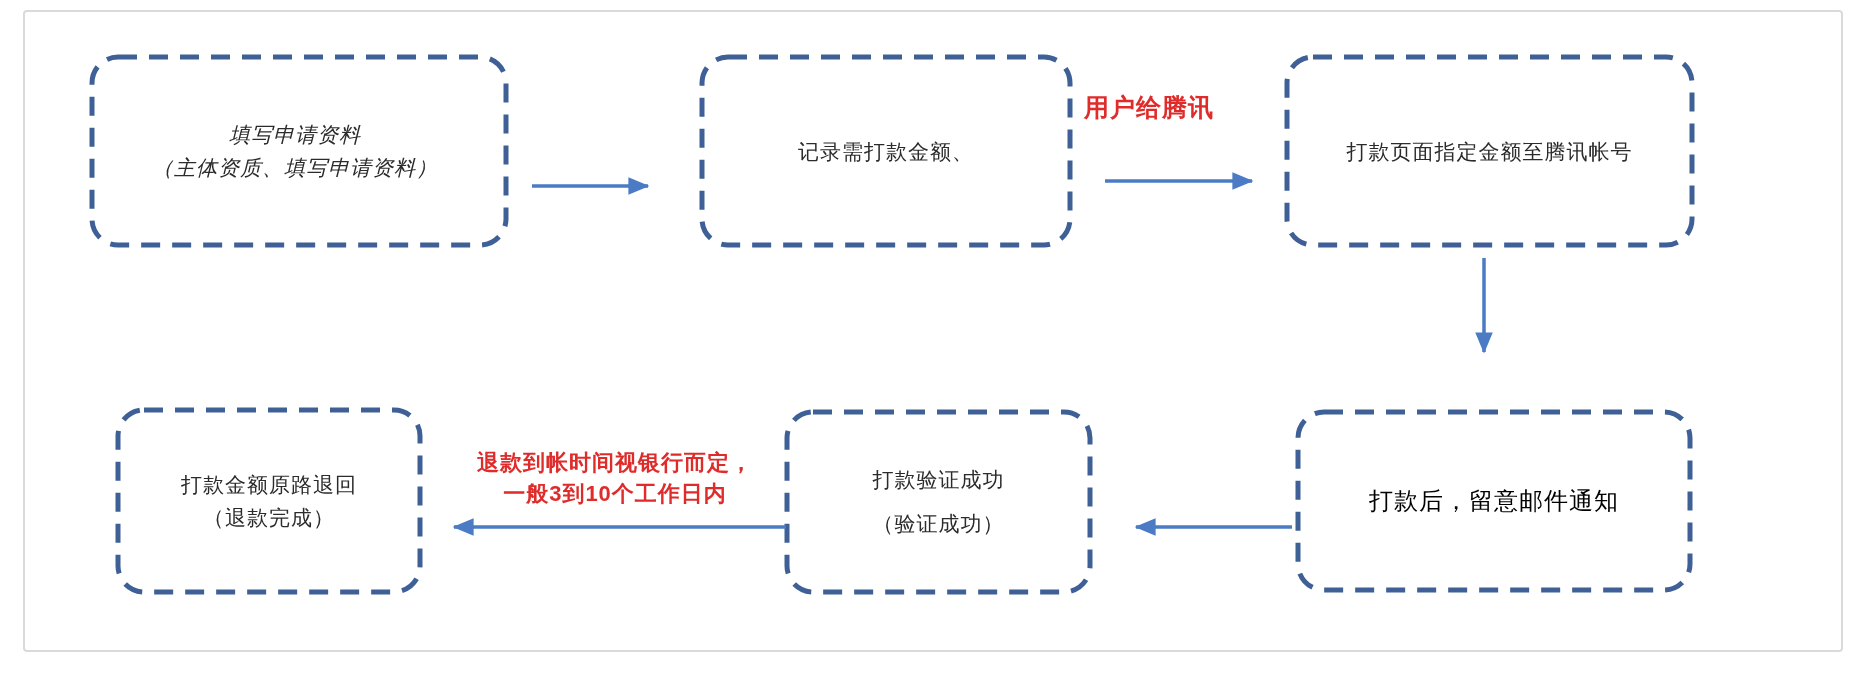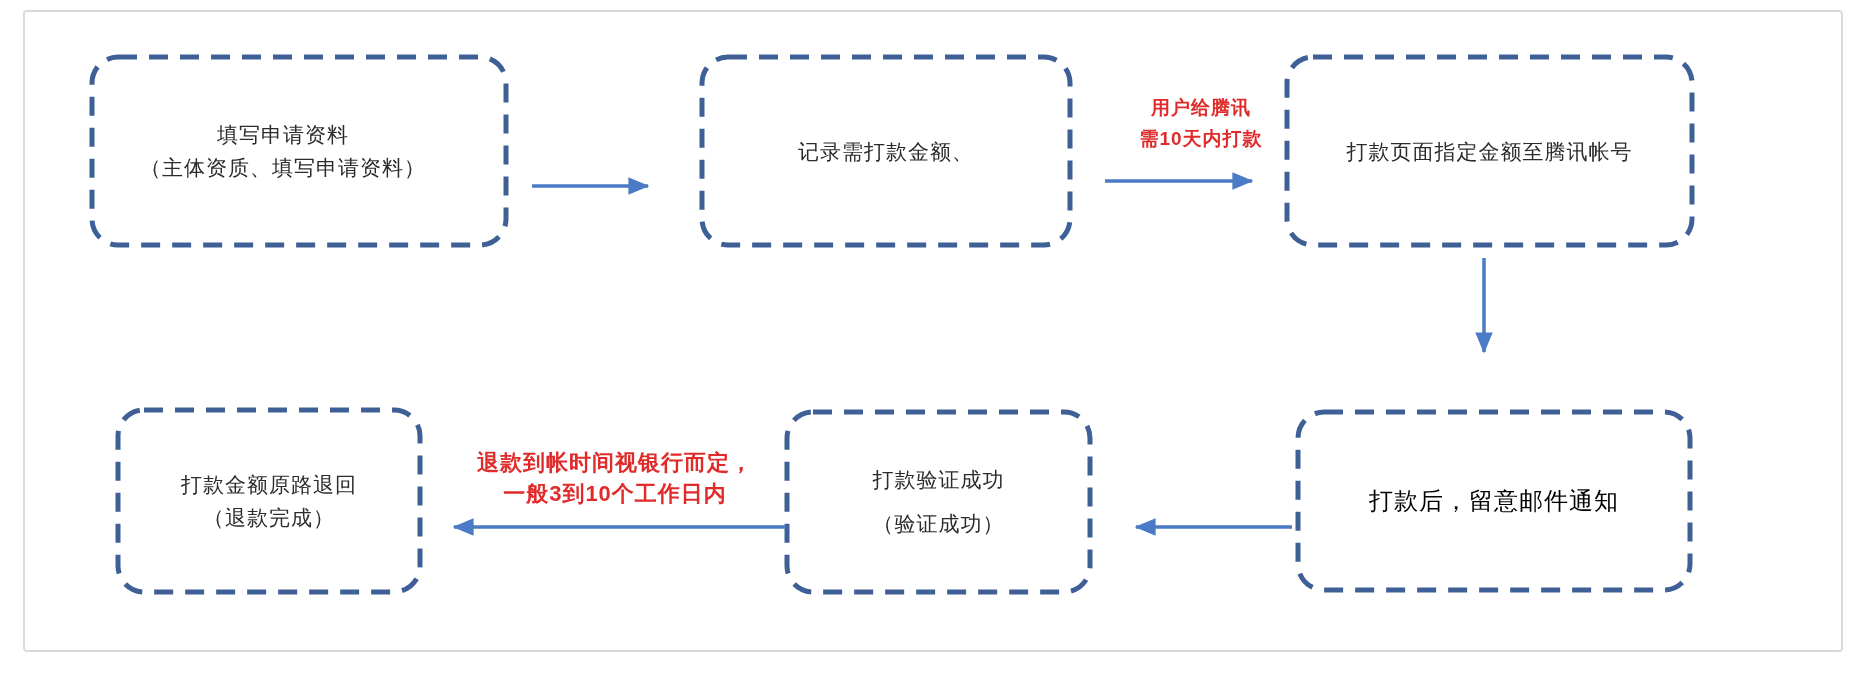--- a/index.html
+++ b/index.html
@@ -69,25 +69,25 @@
   }
   .edge-label {
     position: absolute;
     text-align: center;
     color: var(--label-red, #e02b2b);
     font-weight: bold;
     font-size: 22px;
     line-height: 31px;
     letter-spacing: 1px;
   }
-  .edge-label.l1 { left: 1096px; top: 92px;  width: 210px; font-size: 19px; }
+  .edge-label.l1 { left: 1044px; top: 92px;  width: 210px; font-size: 25px; }
   .edge-label.l2 { left: 1105px; top: 463px; width: 170px; }
   .edge-label.l3 { left: 445px;  top: 447px; width: 340px; }
 
-  .t1 { left: 76px;   top: 57px;  width: 414px; height: 188px; }
+  .t1 { left: 88px;   top: 57px;  width: 414px; height: 188px; font-style: italic; }
   .t2 { left: 702px;  top: 57px;  width: 368px; height: 188px; }
   .t3 { left: 1287px; top: 57px;  width: 405px; height: 188px; }
   .t4 { left: 1298px; top: 412px; width: 392px; height: 178px; }
   .t5 { left: 787px;  top: 412px; width: 303px; height: 180px; }
   .t6 { left: 118px;  top: 410px; width: 302px; height: 182px; }
 </style>
 </head>
 <body>
 
 <div id="stage">
@@ -137,21 +137,20 @@
     <span>（退款完成）</span>
   </div>
 
   <div class="step-text t5 loose">
     <span>打款验证成功</span>
     <span>（验证成功）</span>
   </div>
 
   <div class="edge-label l1">
     <div>用户给腾讯</div>
-    <div>需10天内打款</div>
   </div>
 
 
   <div class="edge-label l3">
     <div>退款到帐时间视银行而定，</div>
     <div>一般3到10个工作日内</div>
   </div>
 
 </div>
 

